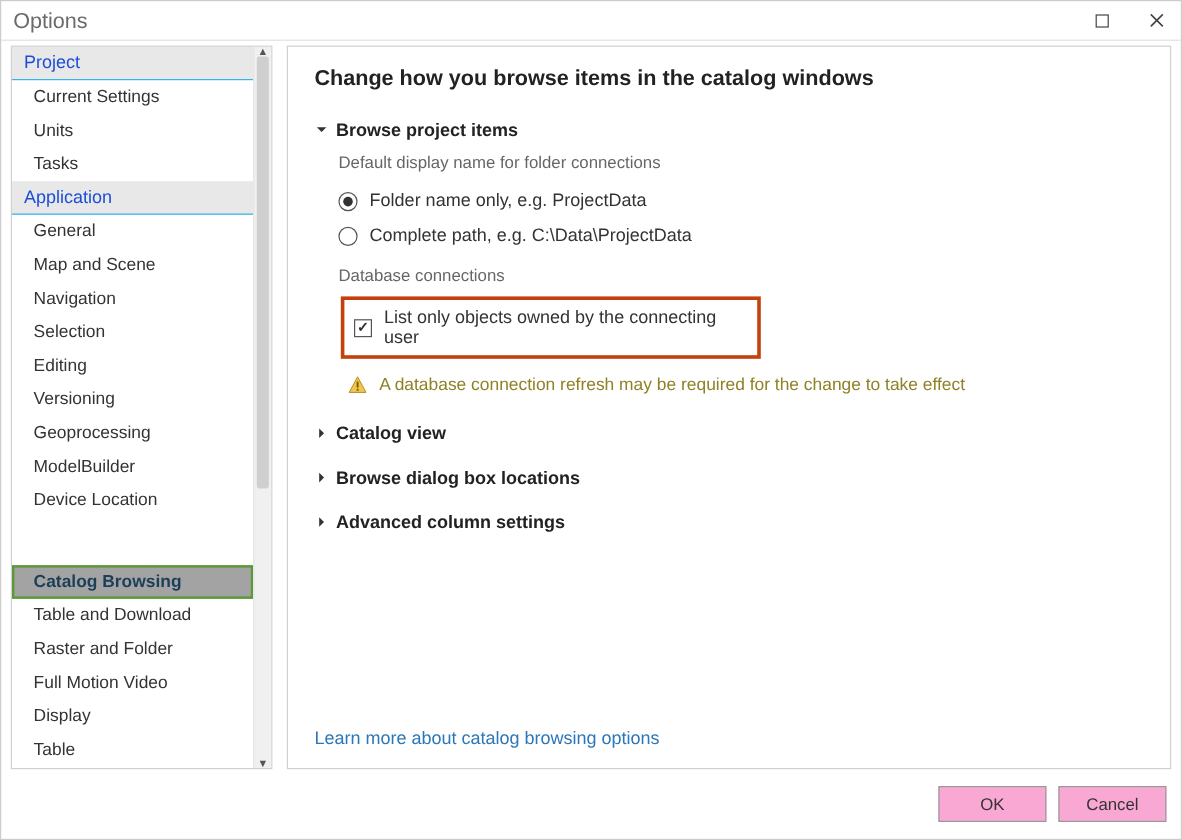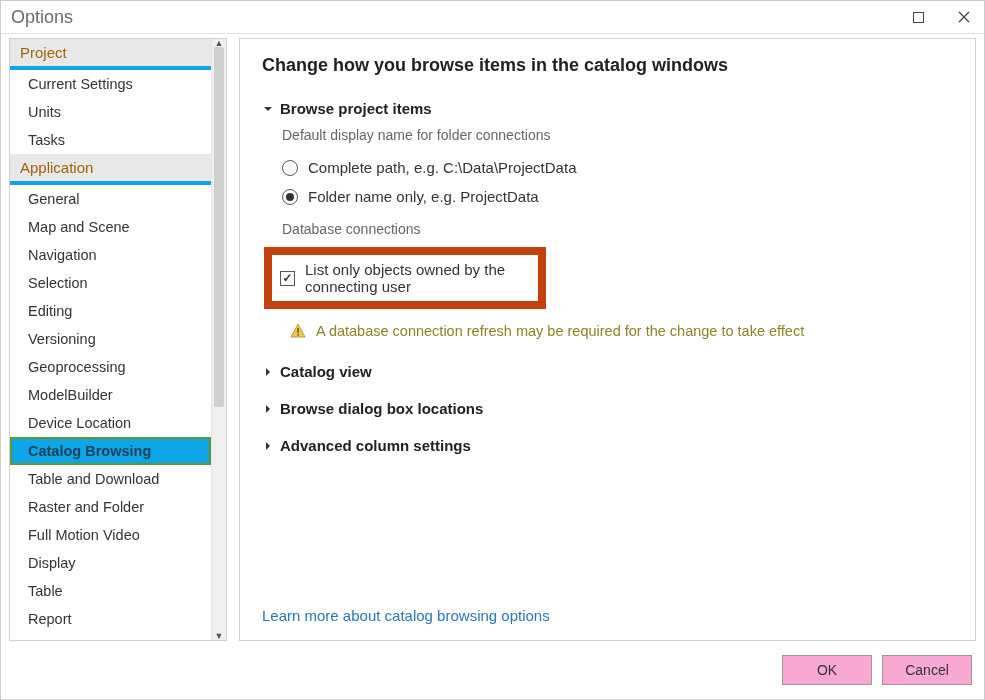--- a/index.html
+++ b/index.html
@@ -86,37 +86,38 @@
       display: flex; align-items: center; justify-content: center;
       color: #555; font-size: 9px;
     }
     .sidebar-scrollbar .arrow.up { top: -2px; }
     .sidebar-scrollbar .arrow.down { bottom: -2px; }
 
     .cat-header {
       background: #e8e8e8;
       padding: 5px 10px;
       font-size: 15px;
-      color: #a16207;
-      border-bottom: 4px solid #0ea5e9;
+      color: #1d4ed8;
+      border-bottom: 1px solid #0ea5e9;
     }
     .cat-items { background: #fff; }
     .cat-item {
       padding: 6px 12px 6px 18px;
       font-size: 14.5px;
       color: #333;
       cursor: pointer;
       white-space: nowrap;
     }
     .cat-item.active {
-      background: #0ea5e9;
+      background: #a3a3a3;
       color: #1b3f57;
       font-weight: 700;
       outline: 2px solid #5c9a37;
       outline-offset: -2px;
+      margin-top: 40px;
     }
 
     .content {
       flex: 1;
       border: 1px solid #d0d0d0;
       padding: 16px 22px;
       display: flex;
       flex-direction: column;
       min-height: 0;
     }
@@ -159,25 +160,25 @@
       border: 1.5px solid #555;
       display: flex; align-items: center; justify-content: center;
       background: #fff;
       flex-shrink: 0;
     }
     .radio-circle.checked::after {
       content: '';
       width: 8px; height: 8px; border-radius: 50%; background: #333;
     }
     .highlight-box {
-      border: 8px solid #c2410c;
+      border: 3px solid #c2410c;
       padding: 4px 8px;
-      margin-left: 2px;
+      margin-left: 22px;
       display: inline-flex;
-      width: 282px;
+      width: 350px;
     }
     .checkbox {
       width: 15px; height: 15px;
       border: 1.3px solid #555;
       display: flex; align-items: center; justify-content: center;
       background: #fff;
       flex-shrink: 0;
     }
     .checkbox.checked::after {
       content: '✓';
@@ -285,26 +286,26 @@
         <svg width="10" height="10" viewBox="0 0 10 10">
             <path d="M1 3 L5 7 L9 3 Z" fill="#333"></path>
           </svg>
       </span>
       <span>Browse project items</span>
     </div>
 
     <div class="subtext">Default display name for folder connections</div>
 
     <div class="radio-row">
+      <span class="radio-circle checked"></span>
+      <label>Folder name only, e.g. ProjectData</label>
+    </div>
+    <div class="radio-row">
       <span class="radio-circle"></span>
       <label>Complete path, e.g. C:\Data\ProjectData</label>
-    </div>
-    <div class="radio-row">
-      <span class="radio-circle checked"></span>
-      <label>Folder name only, e.g. ProjectData</label>
     </div>
 
     <div class="subtext" style="margin-top:10px;">Database connections</div>
 
     <div class="highlight-box">
       <div class="check-row" style="margin:0;">
         <span class="checkbox checked"></span>
         <label>List only objects owned by the connecting user</label>
       </div>
     </div>

